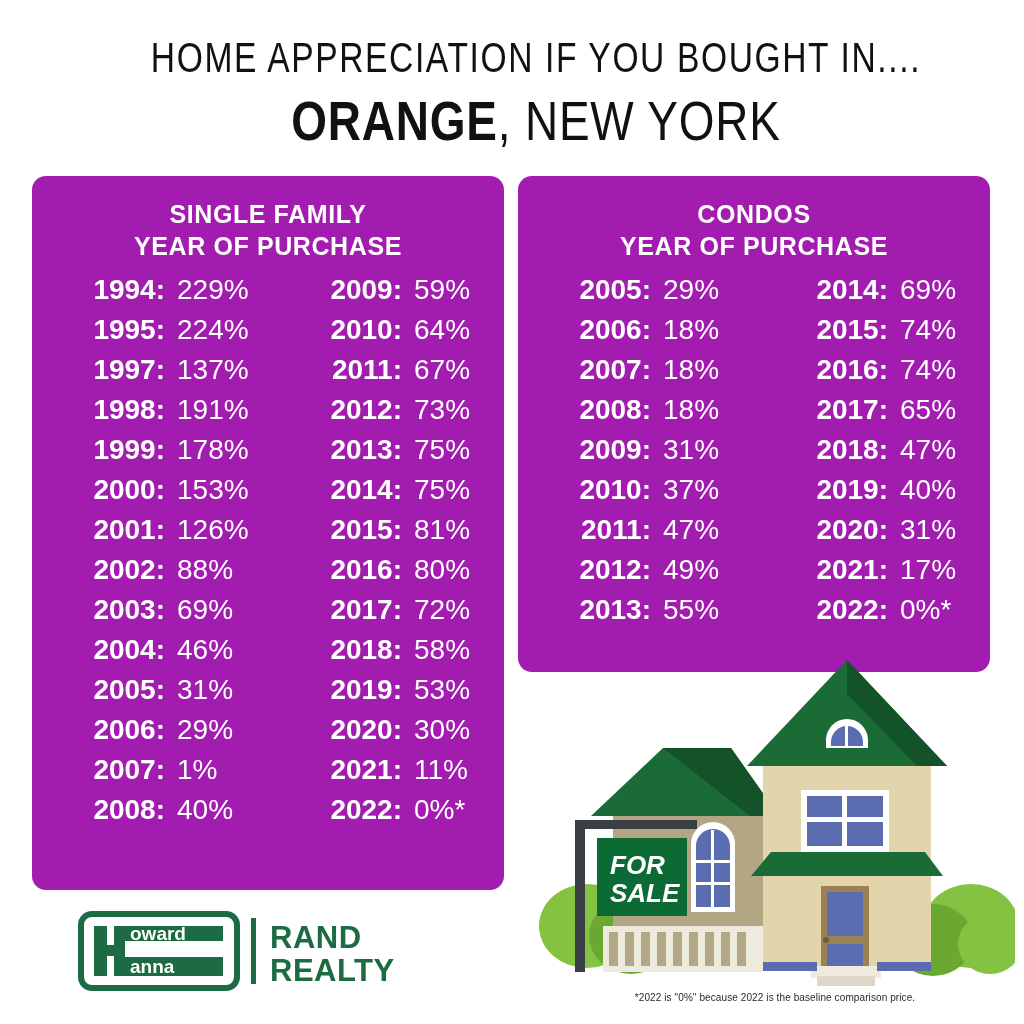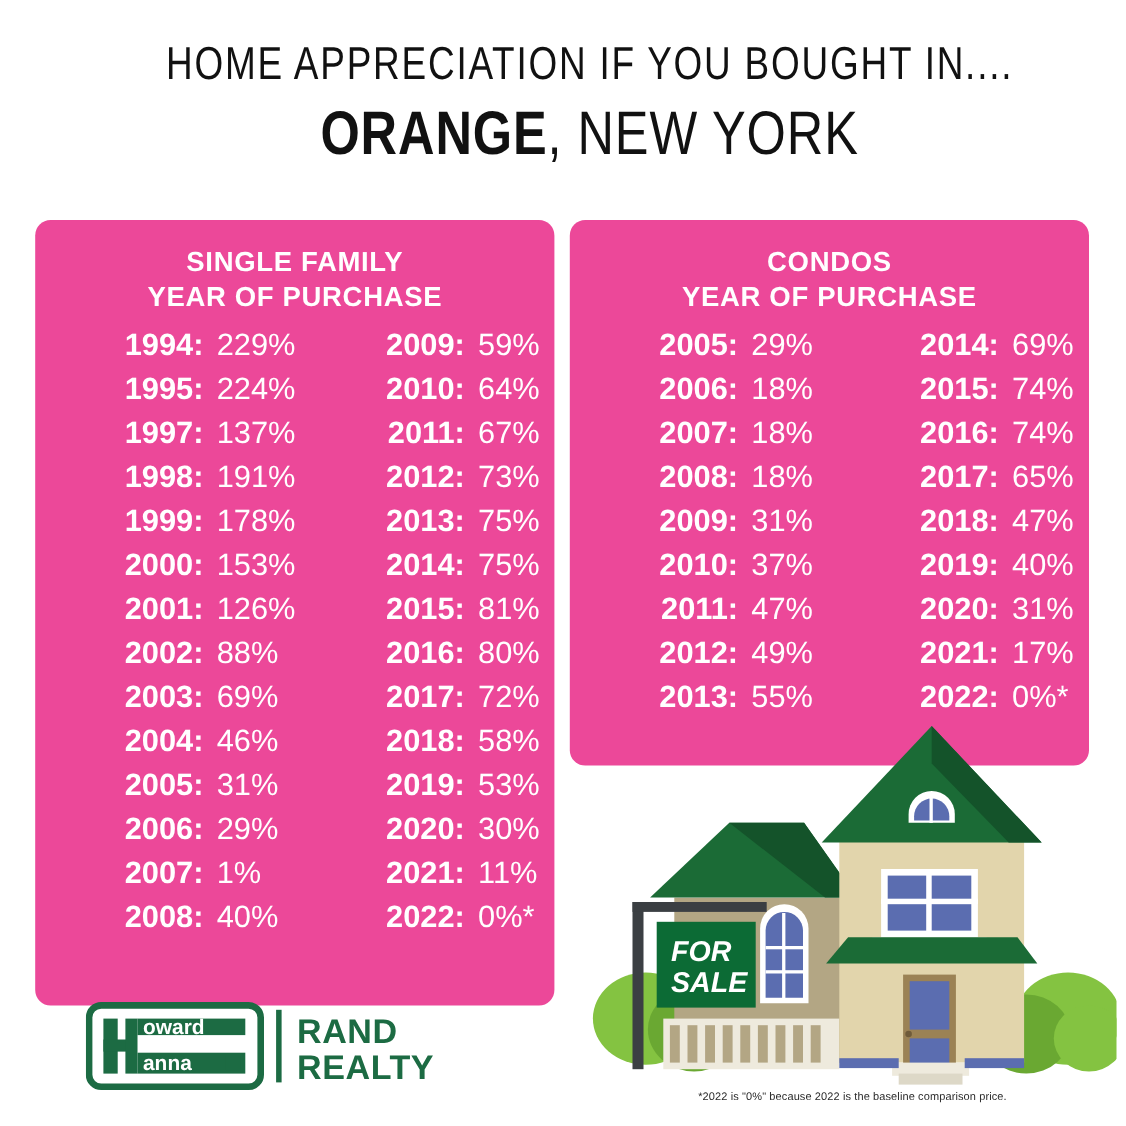--- a/index.html
+++ b/index.html
@@ -49,23 +49,22 @@
     transform: scaleX(0.82);
     transform-origin: center top;
     white-space: nowrap;
   }
   #title-city { font-weight: 700; }
   #title-state { font-weight: 400; }
 
   
   .panel {
     position: absolute;
-    background: #ec4899;
+    background: #a21caf;
     border-radius: 14px;
-    margin-top: 24px;
   }
   #panel-single {
     left: 32px;
     top: 176px;
     width: 472px;
     height: 714px;
   }
   #panel-condo {
     left: 518px;
     top: 176px;
@@ -100,21 +99,20 @@
     flex: 0 0 50%;
     display: flex;
     flex-direction: column;
   }
   .row {
     display: flex;
     flex-direction: row;
     align-items: baseline;
     height: 40px;
     color: #ffffff;
-    padding-left: 20px;
   }
   .yr {
     font-size: 28px;
     font-weight: 700;
     text-align: right;
     letter-spacing: 0px;
     white-space: nowrap;
   }
   .pc {
     font-size: 28px;

